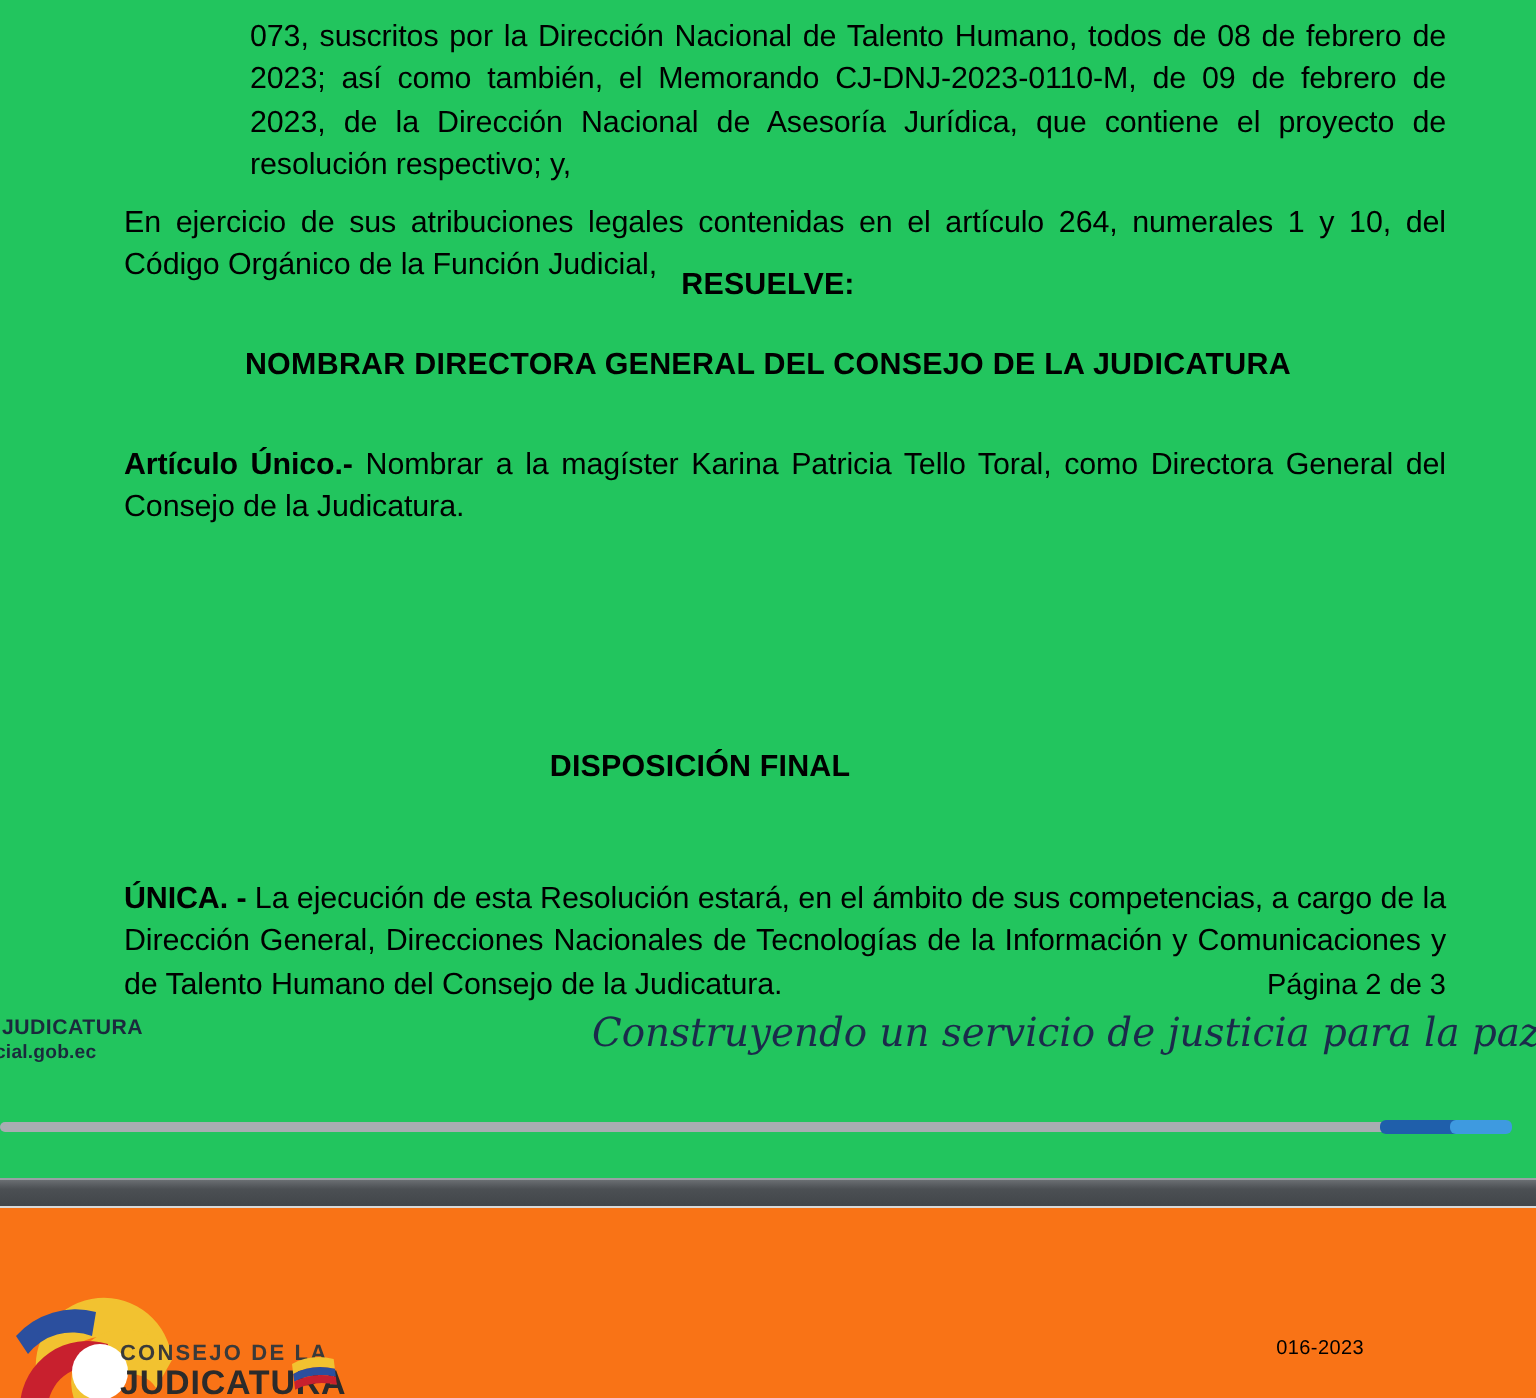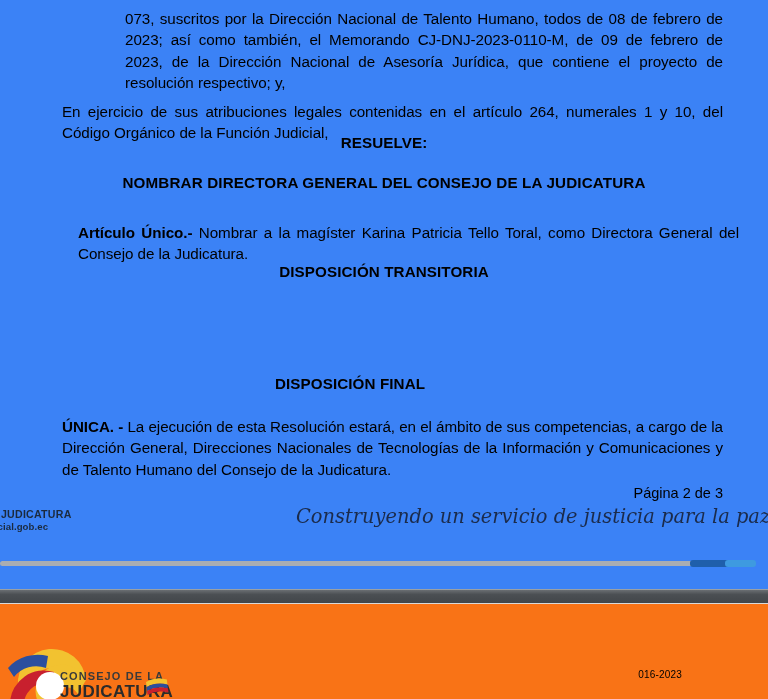--- a/index.html
+++ b/index.html
@@ -17,21 +17,21 @@
     color: #000000;
   }
 
   
   #page-body {
     position: absolute;
     left: 0;
     top: 0;
     width: 768px;
     height: 592px;
-    background: #3b82f6;
+    background: #22c55e;
     overflow: hidden;
   }
 
   .doc-text {
     position: absolute;
     font-size: 15.2px;
     line-height: 21.3px;
     text-align: justify;
     text-justify: inter-word;
     color: #000000;
@@ -64,30 +64,29 @@
   }
   #head-resuelve { left: 0; top: 132px; width: 768px; }
   #head-nombrar  { left: 0; top: 172px; width: 768px; letter-spacing: 0.15px; }
   #head-transitoria { left: 0; top: 261px; width: 768px; }
   #head-final    { left: 0; top: 373px; width: 700px; }
 
   #para-articulo {
     left: 62px;
     top: 207px;
     width: 661px;
-    margin-left: 16px;
   }
   #para-unica-transitoria {
     left: 62px;
     top: 296px;
     width: 661px;
   }
   #para-unica-final {
     left: 62px;
-    top: 401px;
+    top: 424px;
     width: 661px;
   }
 
   
   #page-number {
     position: absolute;
     right: 45px;
     top: 484px;
     font-size: 14.5px;
     line-height: 18px;
@@ -216,21 +215,20 @@
   <p class="doc-text" id="para-considerando">073, suscritos por la Dirección Nacional de Talento Humano, todos de 08 de febrero de 2023; así como también, el Memorando CJ-DNJ-2023-0110-M, de 09 de febrero de 2023, de la Dirección Nacional de Asesoría Jurídica, que contiene el proyecto de resolución respectivo; y,</p>
 
   <p class="doc-text" id="para-ejercicio">En ejercicio de sus atribuciones legales contenidas en el artículo 264, numerales 1 y 10, del Código Orgánico de la Función Judicial,</p>
 
   <div class="doc-heading" id="head-nombrar">NOMBRAR DIRECTORA GENERAL DEL CONSEJO DE LA JUDICATURA</div>
 
   <div class="doc-heading" id="head-resuelve">RESUELVE:</div>
 
   <p class="doc-text" id="para-articulo"><b>Artículo Único.-</b><span> Nombrar a la magíster Karina Patricia Tello Toral, como Directora General del Consejo de la Judicatura.</span></p>
 
-  <div class="doc-heading" id="head-transitoria">DISPOSICIÓN TRANSITORIA</div>
 
 
   <div class="doc-heading" id="head-final">DISPOSICIÓN FINAL</div>
 
   <p class="doc-text" id="para-unica-final"><b>ÚNICA. -</b><span> La ejecución de esta Resolución estará, en el ámbito de sus competencias, a cargo de la Dirección General, Direcciones Nacionales de Tecnologías de la Información y Comunicaciones y de Talento Humano del Consejo de la Judicatura.</span></p>
 
   <div id="page-number">Página 2 de 3</div>
 
   <div id="footer-org">EJO DE LA JUDICATURA</div>
 

